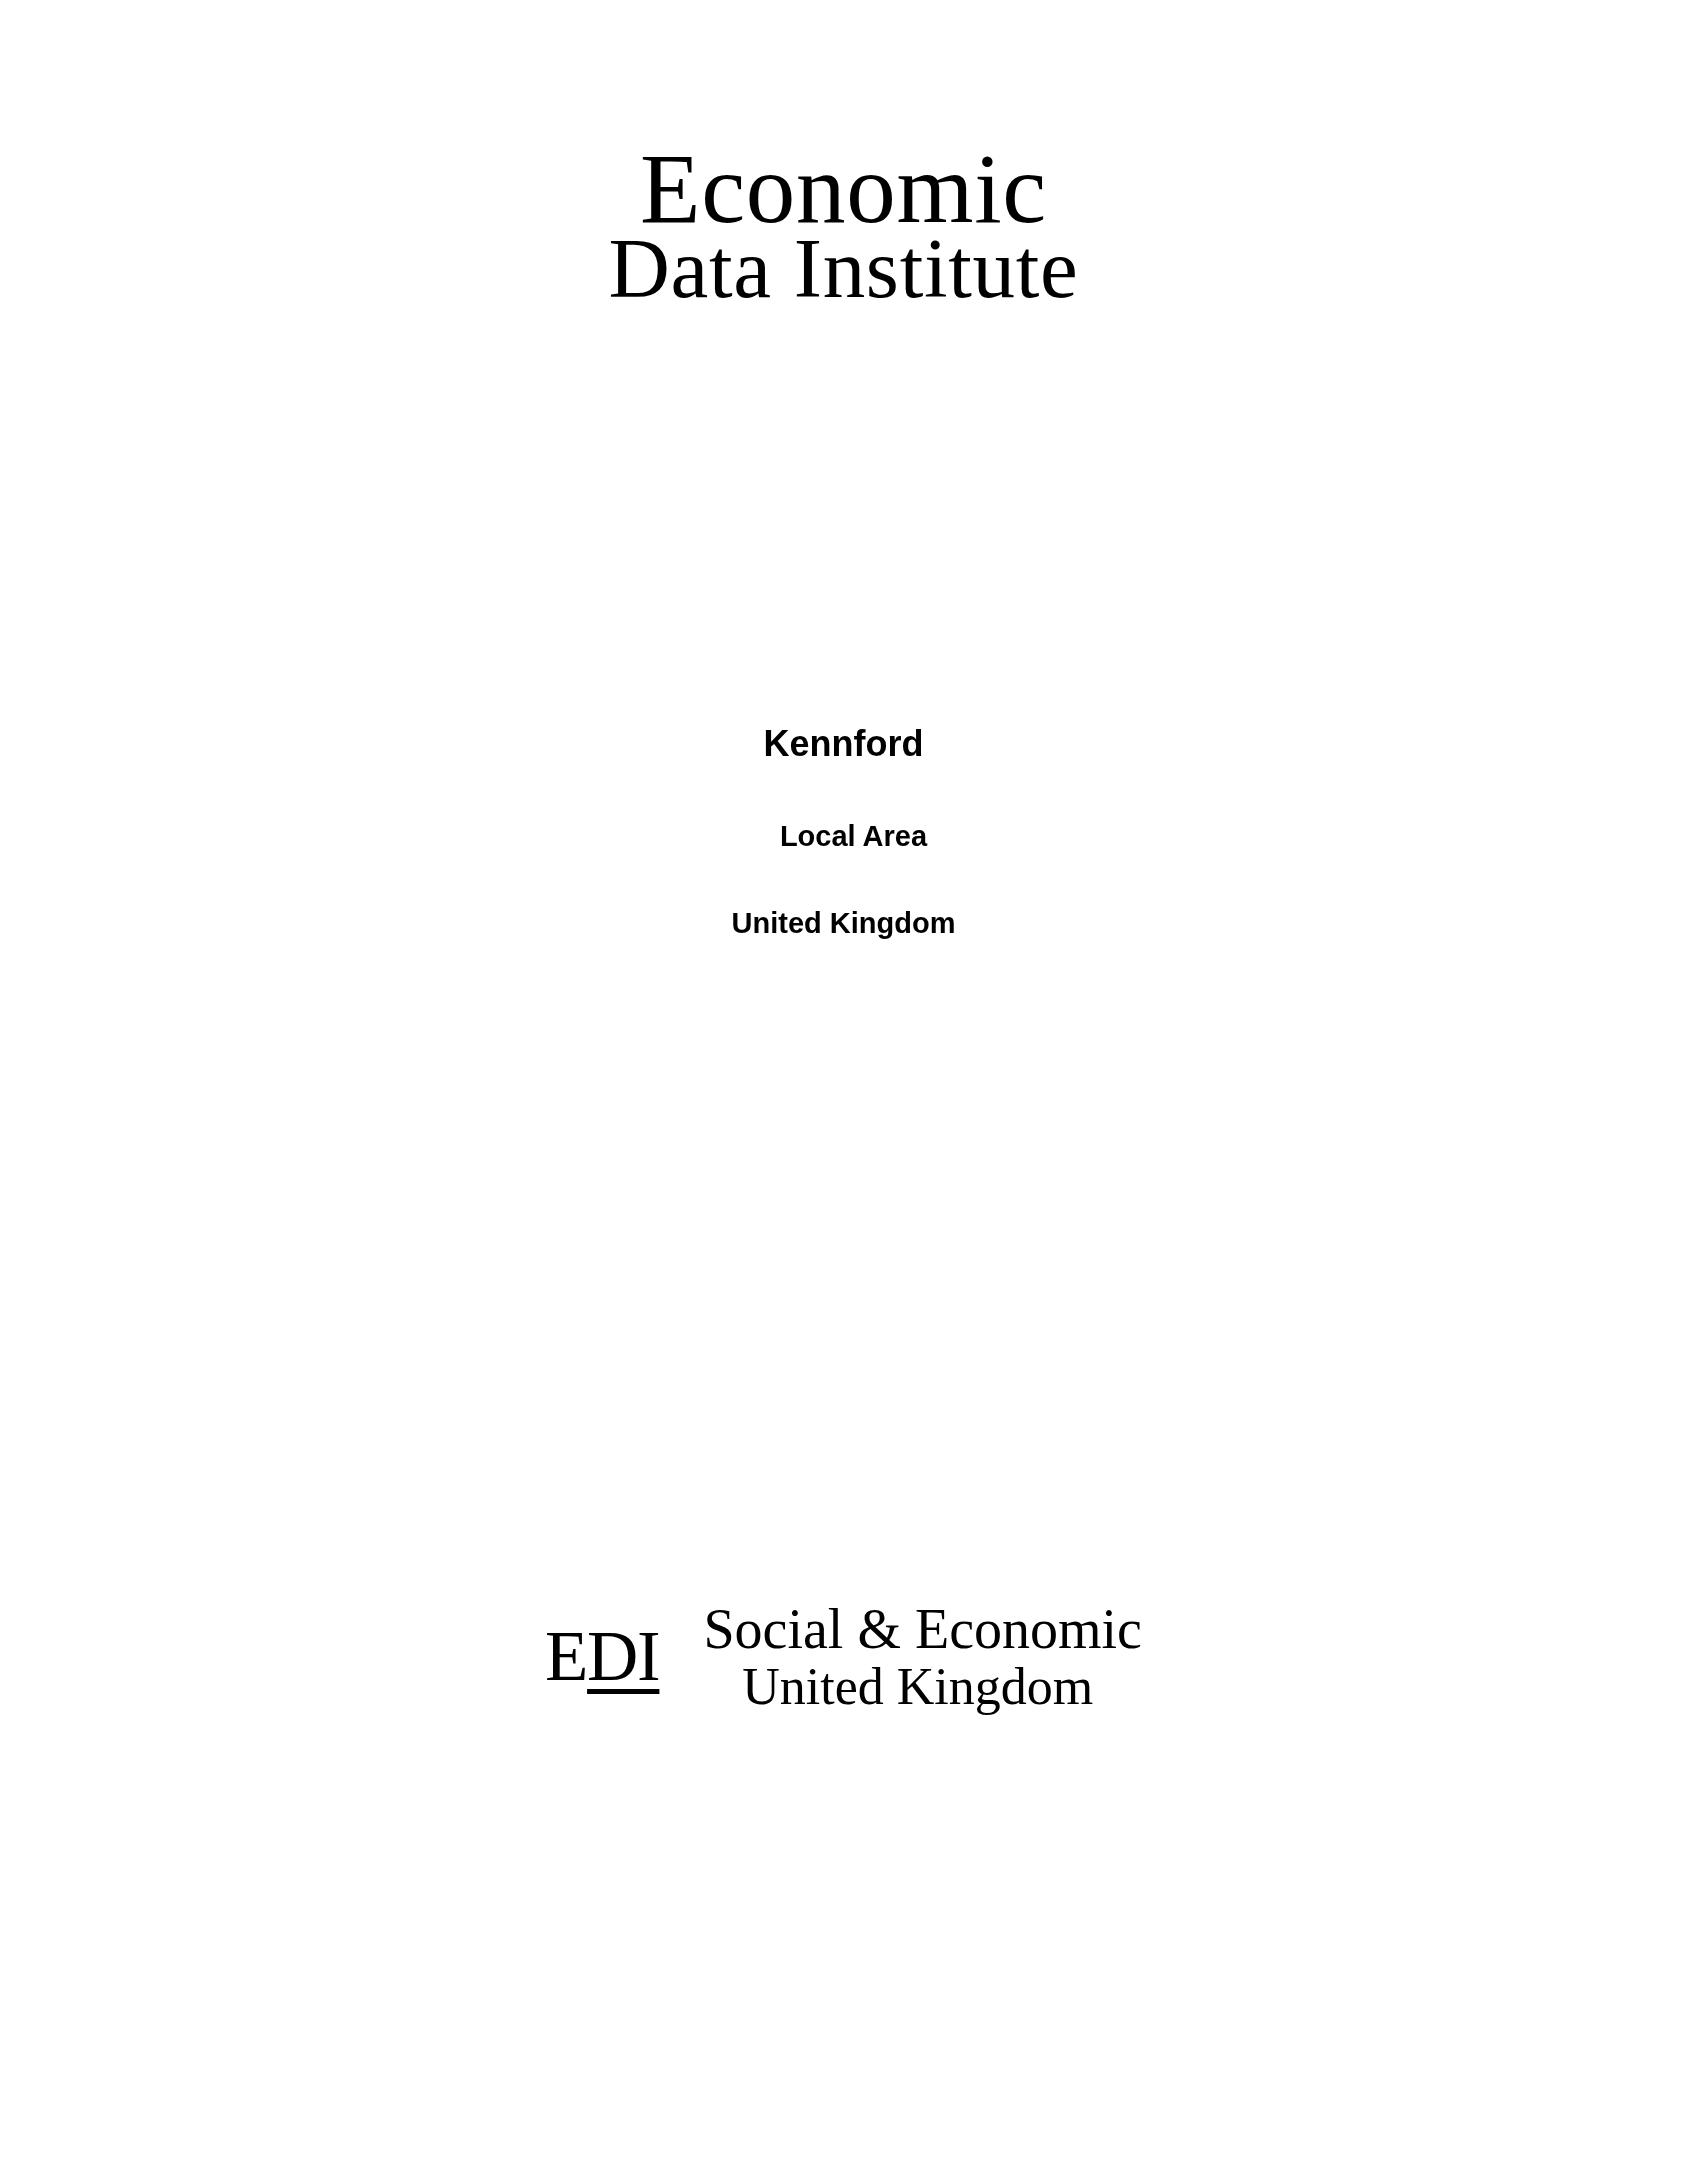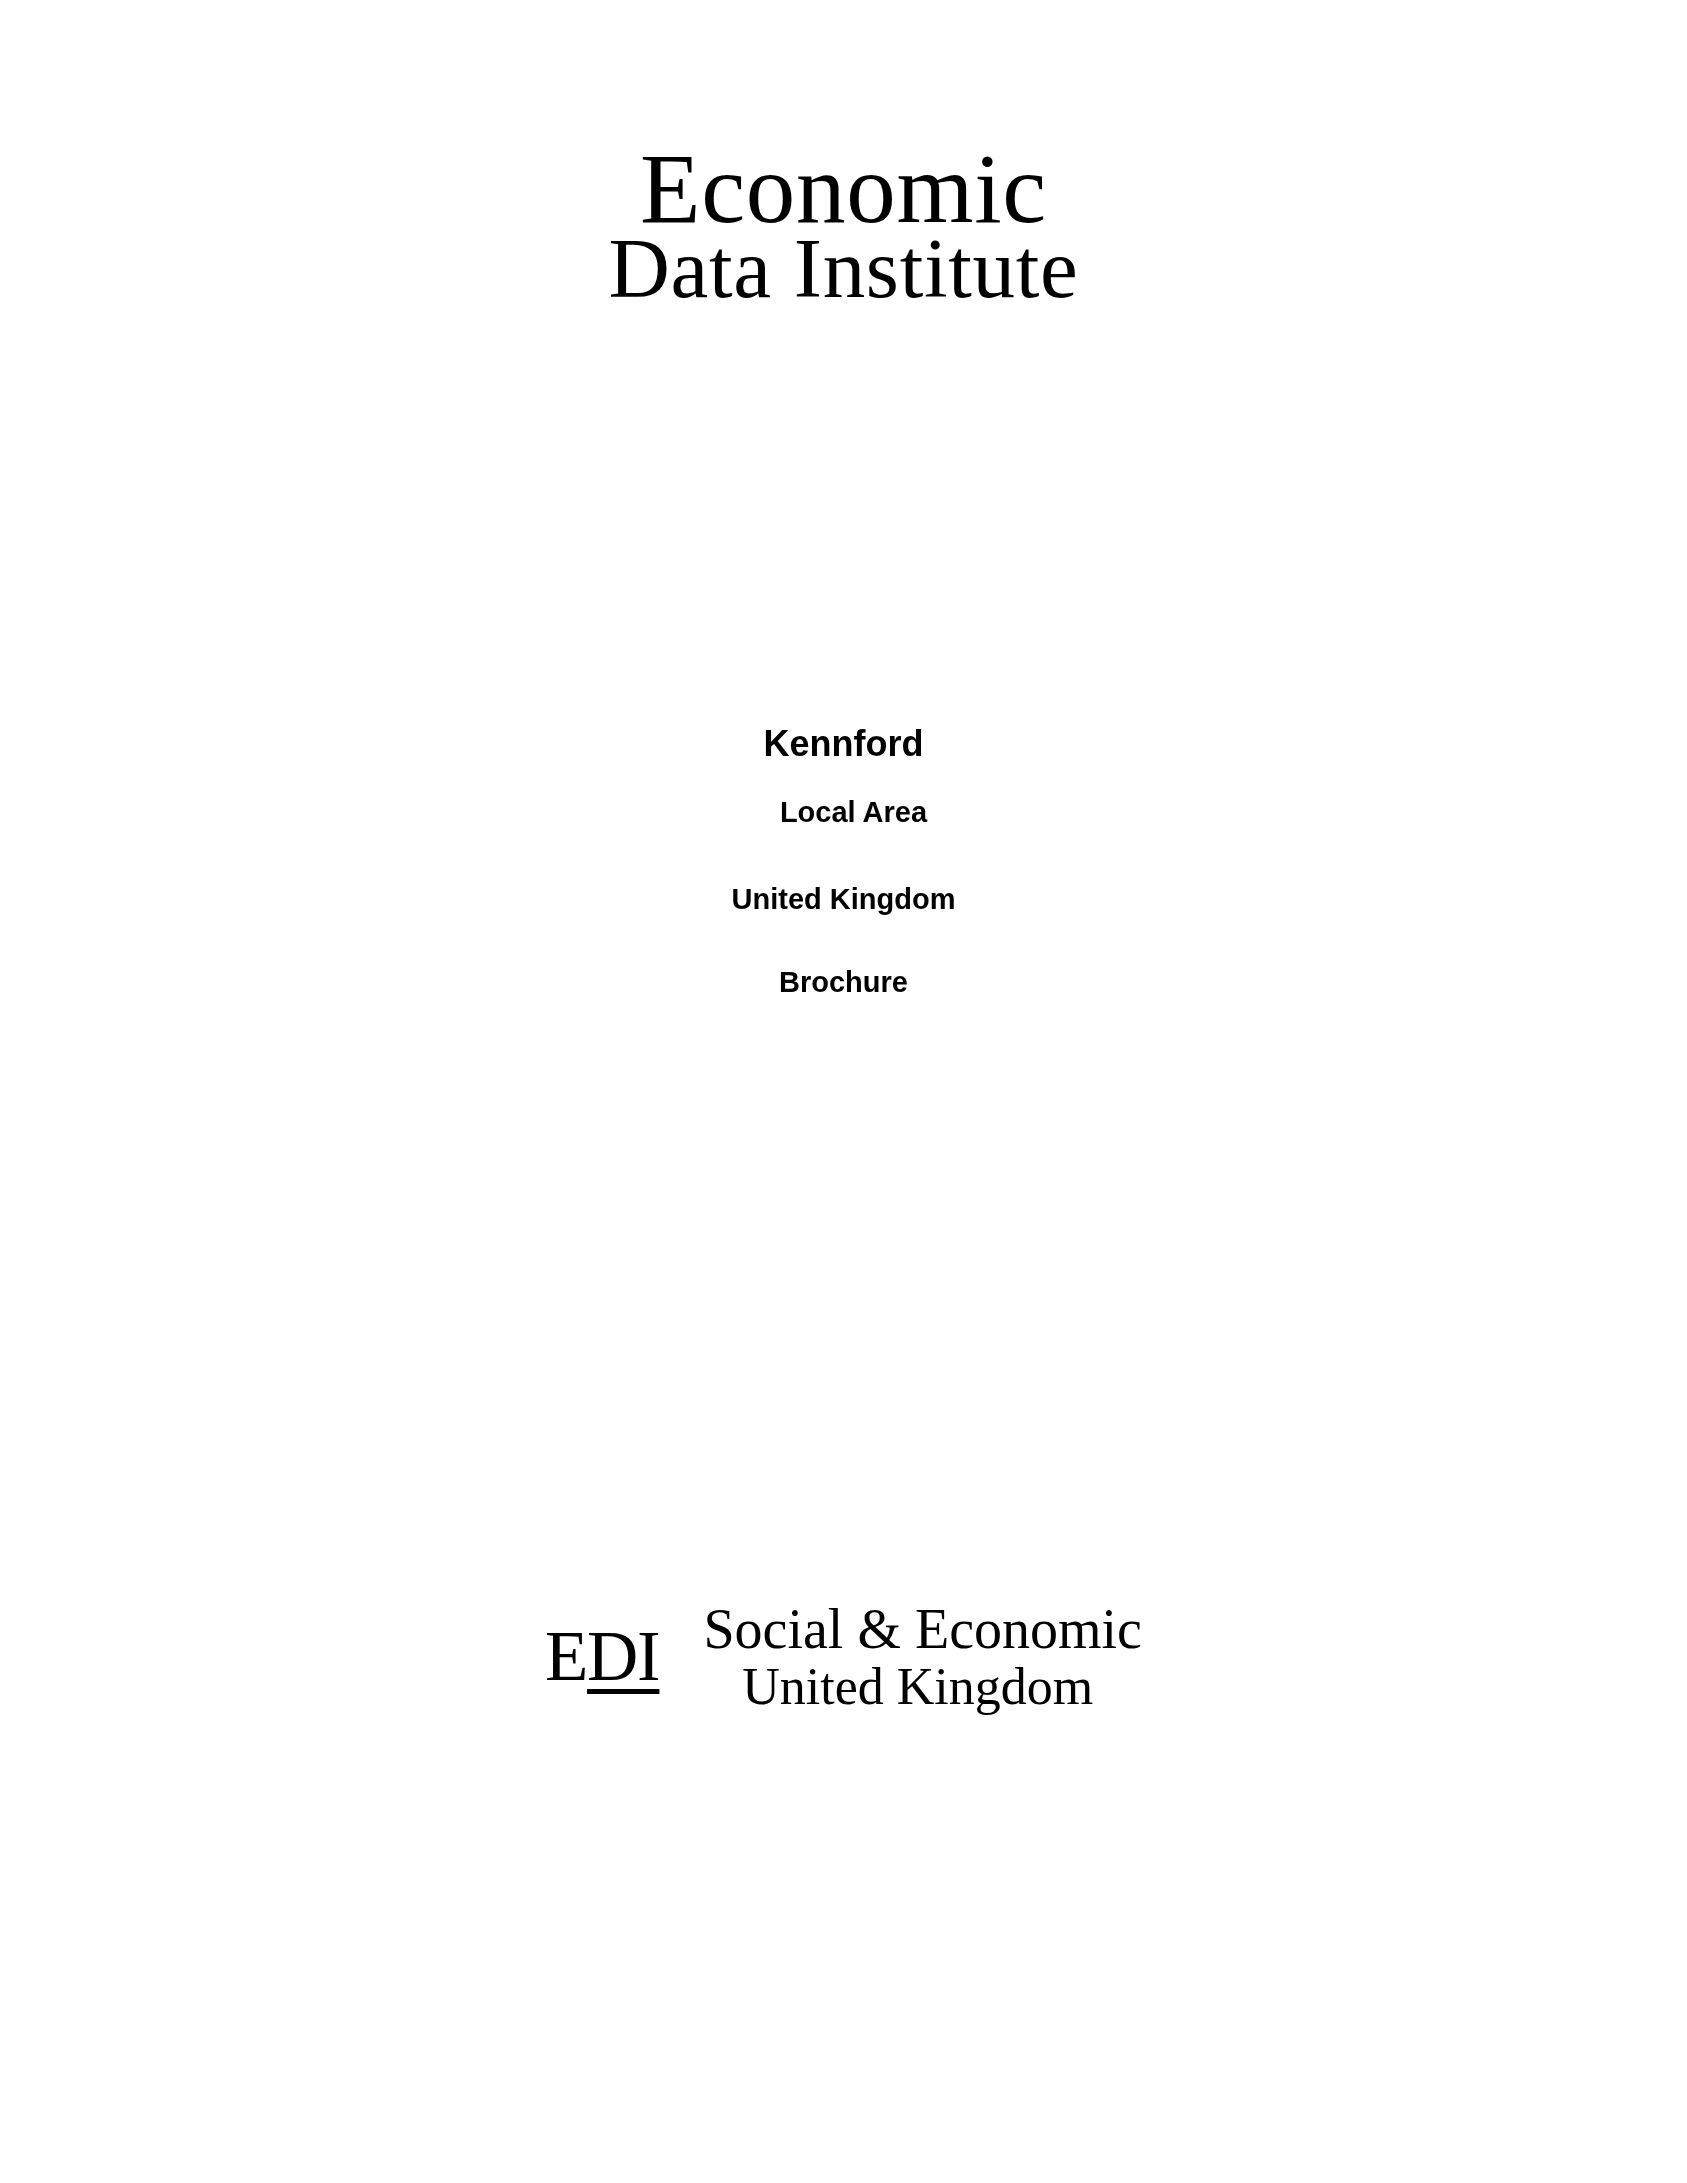--- a/index.html
+++ b/index.html
@@ -51,21 +51,21 @@
     top: 726px;
     left: 0;
     width: 1687px;
     text-align: center;
   }
   .title-block .t {
     font-weight: bold;
     color: #000000;
     line-height: 1.0;
   }
-  .title-area-name   { font-size: 36px; margin-bottom: 36px; }
+  .title-area-name   { font-size: 36px; margin-bottom: 60px; }
   .title-area-type   { font-size: 29px; margin-bottom: 58px; margin-left: 20px; }
   .title-country     { font-size: 29px; margin-bottom: 54px; }
   .title-subject     { font-size: 36px; margin-bottom: 56px; }
   .title-doctype     { font-size: 29px; }
 
   
   .footer-logo {
     position: absolute;
     top: 1601px;
     left: 0;
@@ -111,21 +111,20 @@
 
   <div class="masthead">
     <div class="line1">Economic</div>
     <div class="line2">Data Institute</div>
   </div>
 
   <div class="title-block">
     <div class="t title-area-name">Kennford</div>
     <div class="t title-area-type">Local Area</div>
     <div class="t title-country">United Kingdom</div>
-    <div class="t title-doctype">Brochure</div>
   </div>
 
   <div class="footer-logo">
     <div class="edi-mark"><span>E</span><span class="under">DI</span></div>
     <div class="edi-words">
       <div class="w1">Social &amp; Economic</div>
       <div class="w2">United Kingdom</div>
     </div>
   </div>
 

